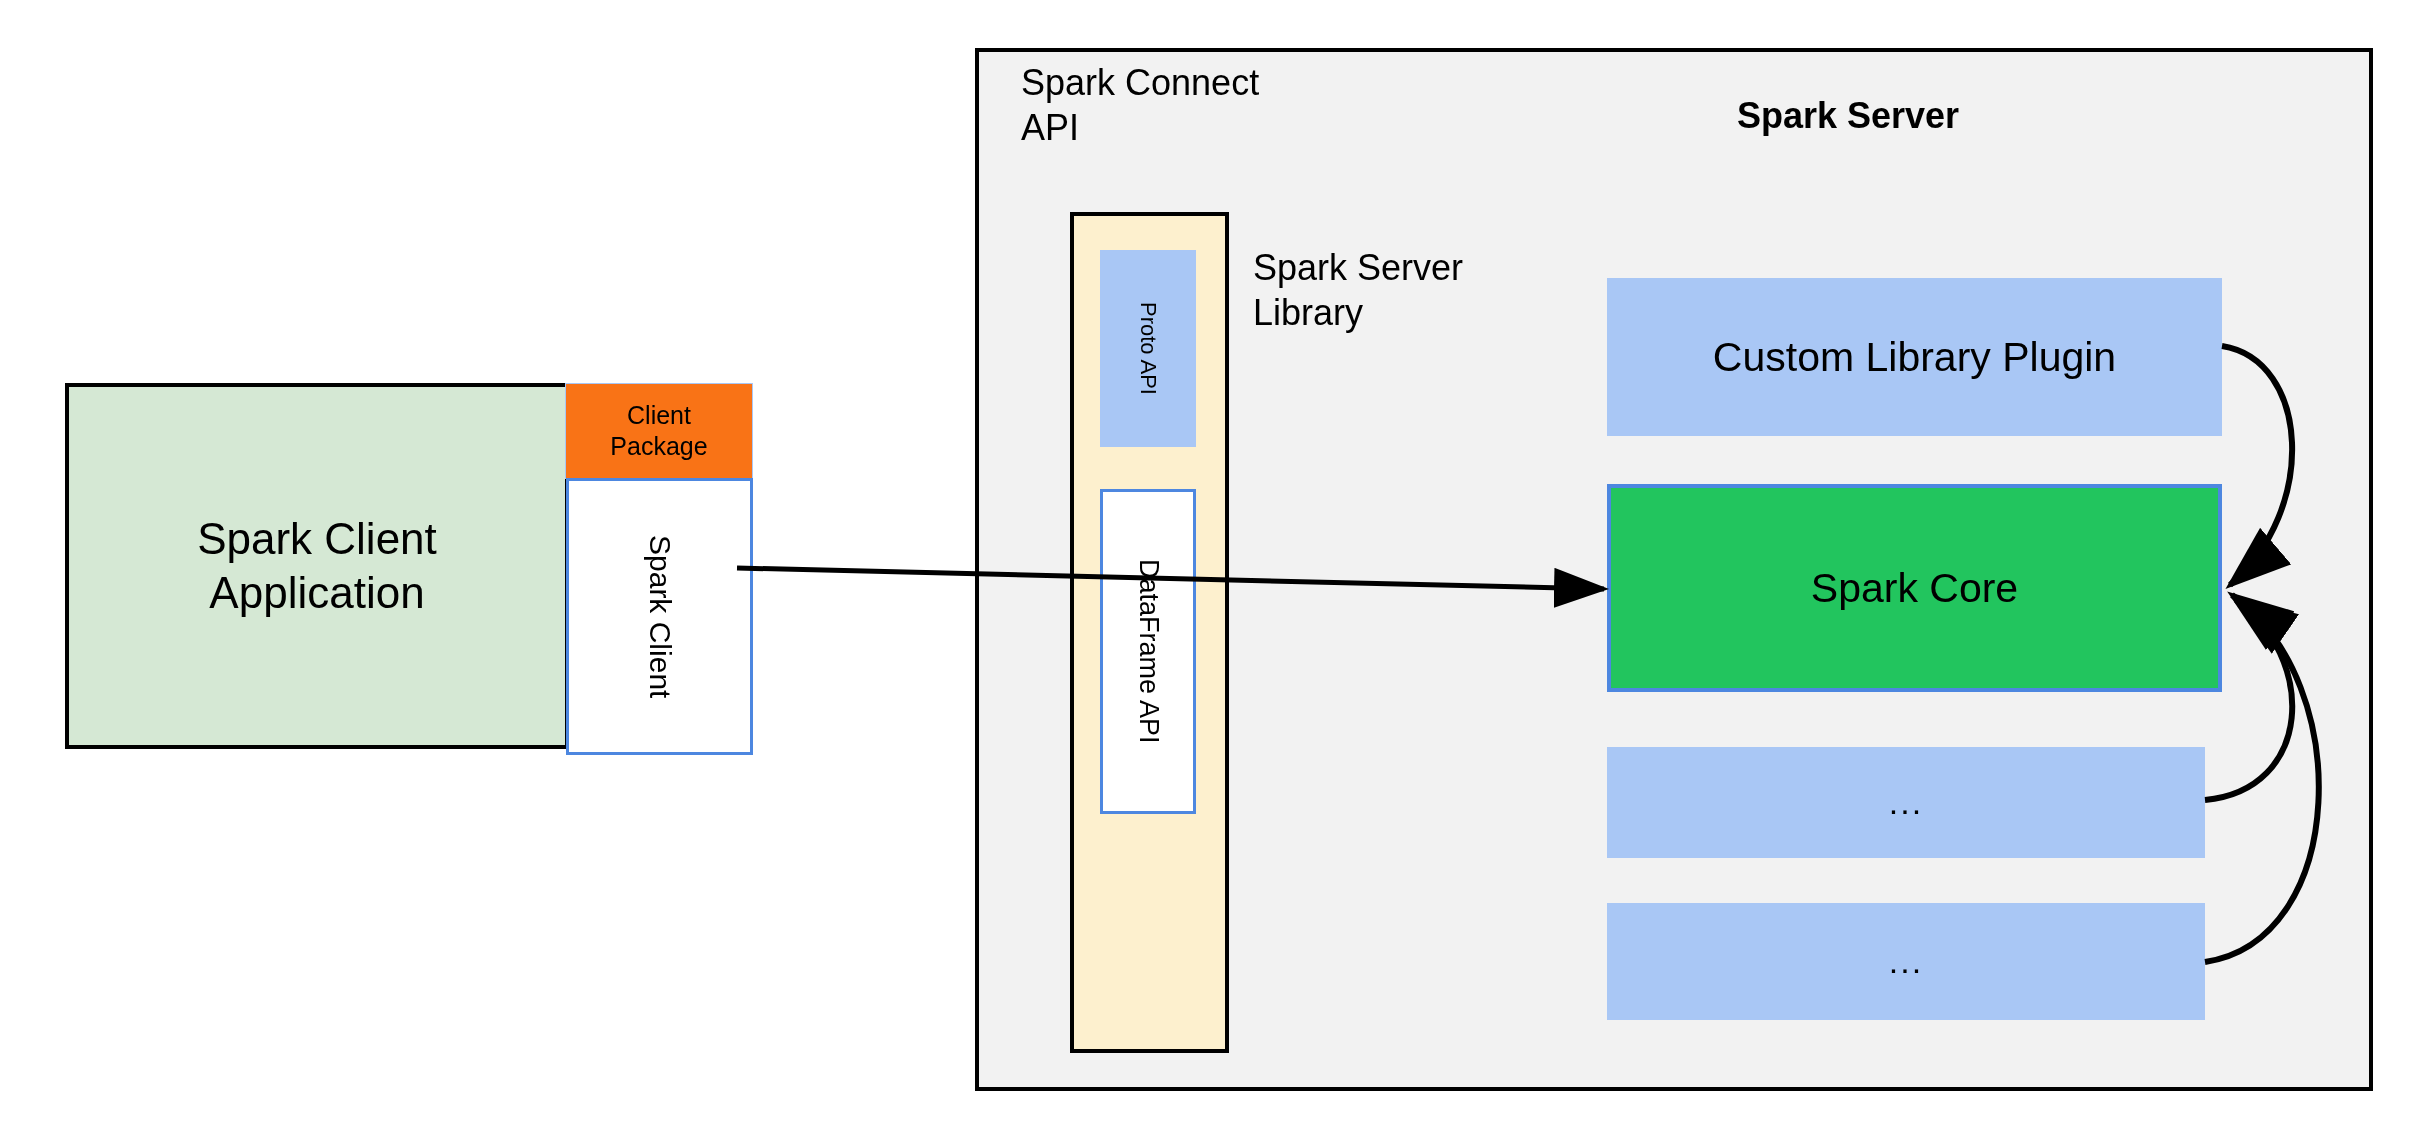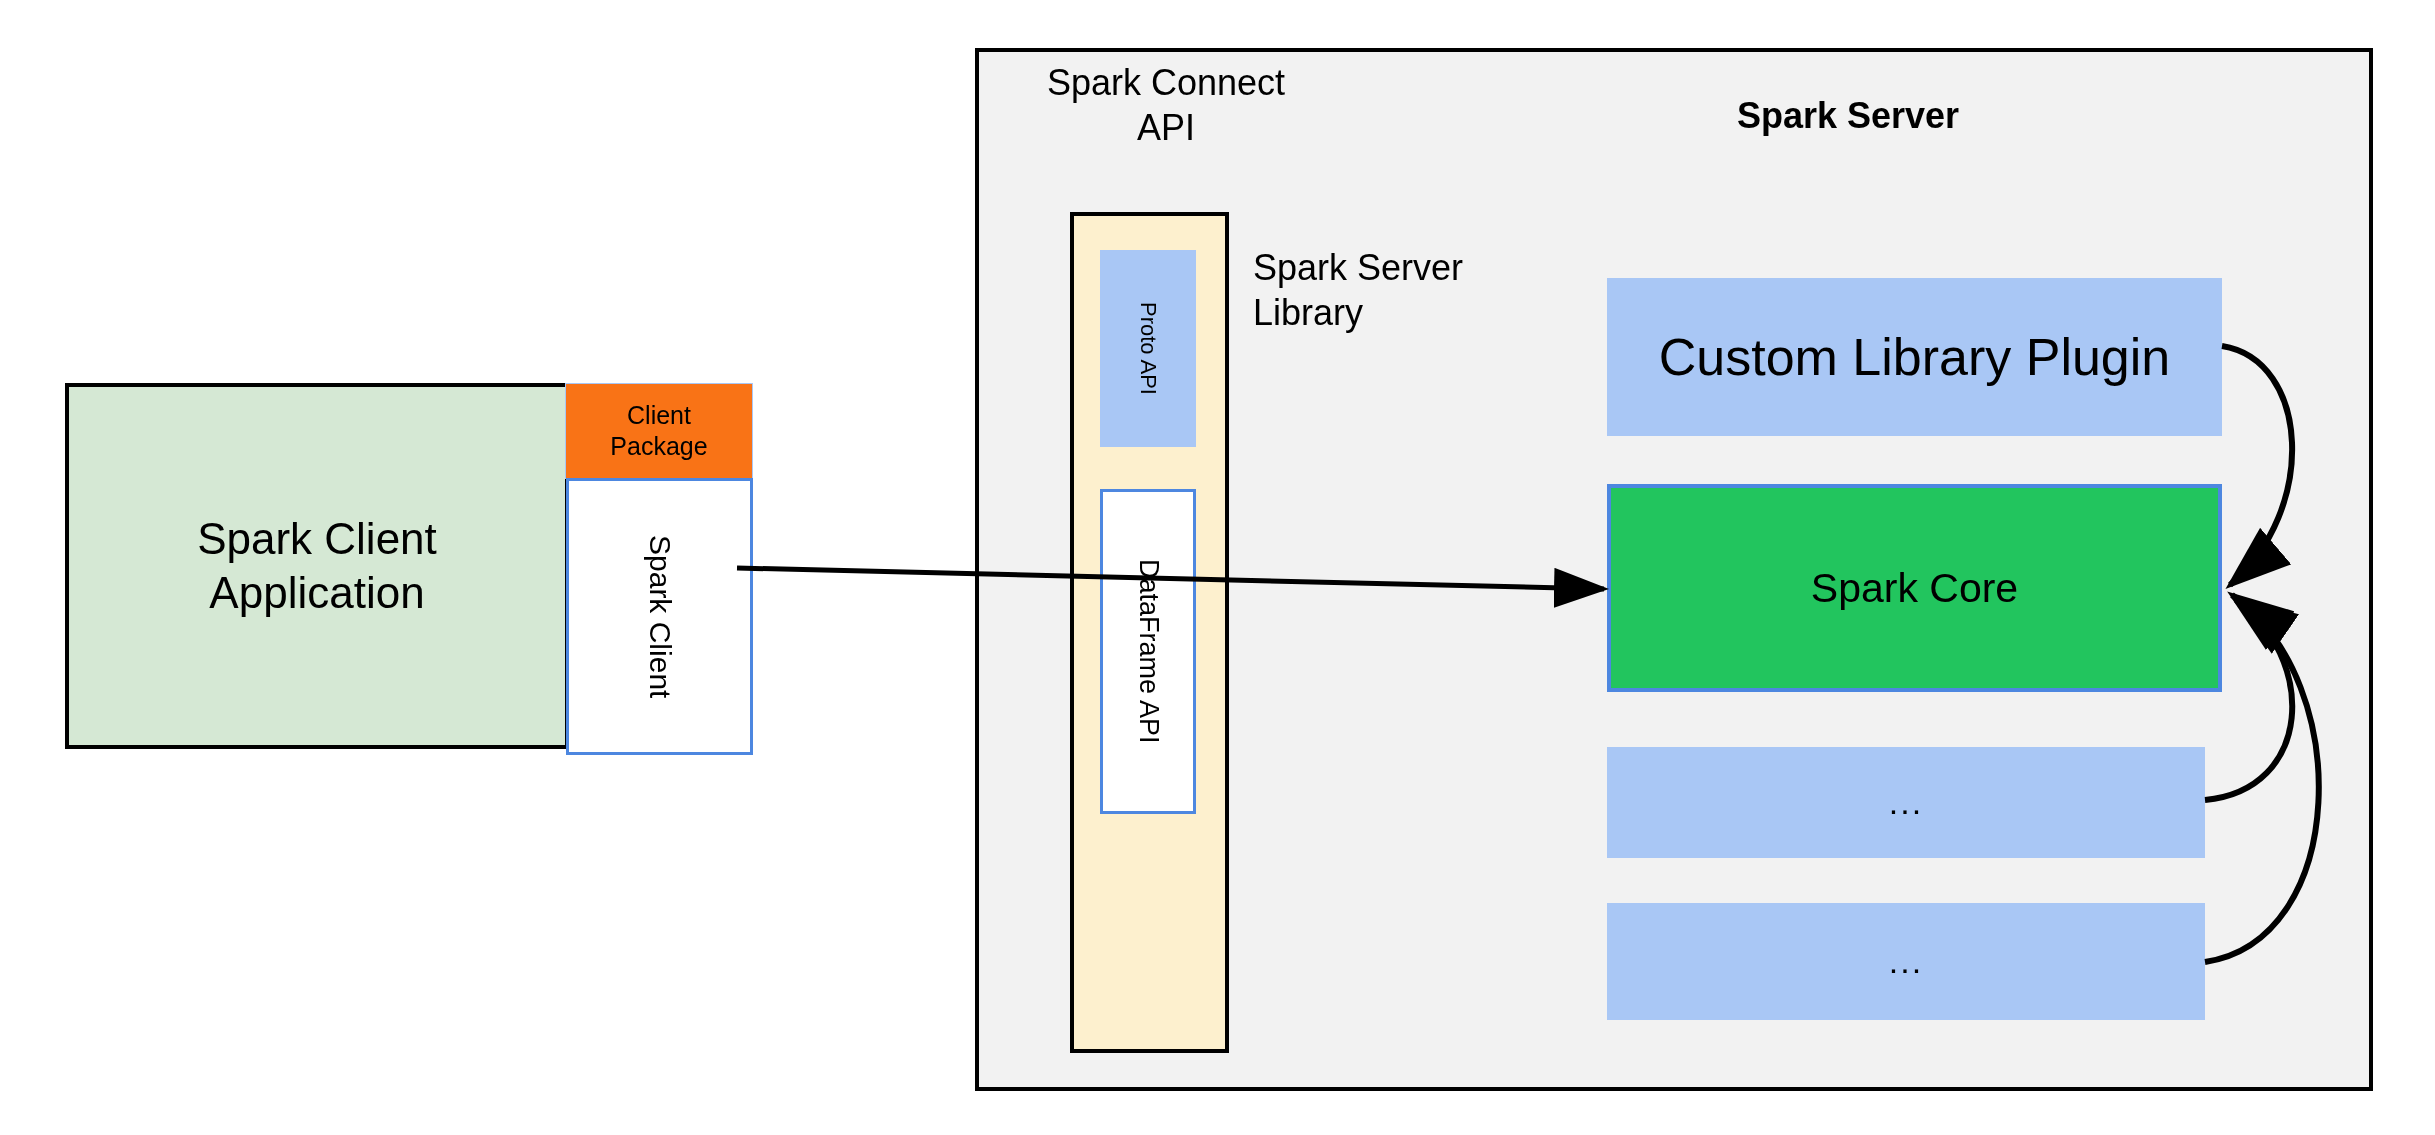--- a/index.html
+++ b/index.html
@@ -64,21 +64,20 @@
   
   #spark-server-box {
     left: 975px; top: 48px; width: 1398px; height: 1043px;
     background: #f2f2f2;
     border: 4px solid #000000;
   }
   #spark-connect-api-label {
     left: 1021px; top: 60px; width: 290px;
     font-size: 36px;
     line-height: 1.26;
-    text-align: center;
     white-space: pre-line;
   }
   #spark-server-title {
     left: 1718px; top: 95px; width: 260px;
     font-size: 36px;
     font-weight: bold;
     text-align: center;
   }
   #spark-server-library-label {
     left: 1253px; top: 245px; width: 270px;
@@ -103,21 +102,21 @@
     background: #ffffff;
     border: 3px solid #4d87e0;
   }
   #dataframe-api-label { font-size: 27px; }
 
   
   #custom-library-plugin-box {
     left: 1607px; top: 278px; width: 615px; height: 158px;
     background: #a9c7f5;
   }
-  #custom-library-plugin-label { font-size: 52px; }
+  #custom-library-plugin-label { font-size: 41px; }
   #spark-core-box {
     left: 1607px; top: 484px; width: 615px; height: 208px;
     background: #22c55e;
     border: 4px solid #4d87e0;
   }
   #spark-core-label { font-size: 41px; }
   #extra-box-1 {
     left: 1607px; top: 747px; width: 598px; height: 111px;
     background: #a9c7f5;
   }

